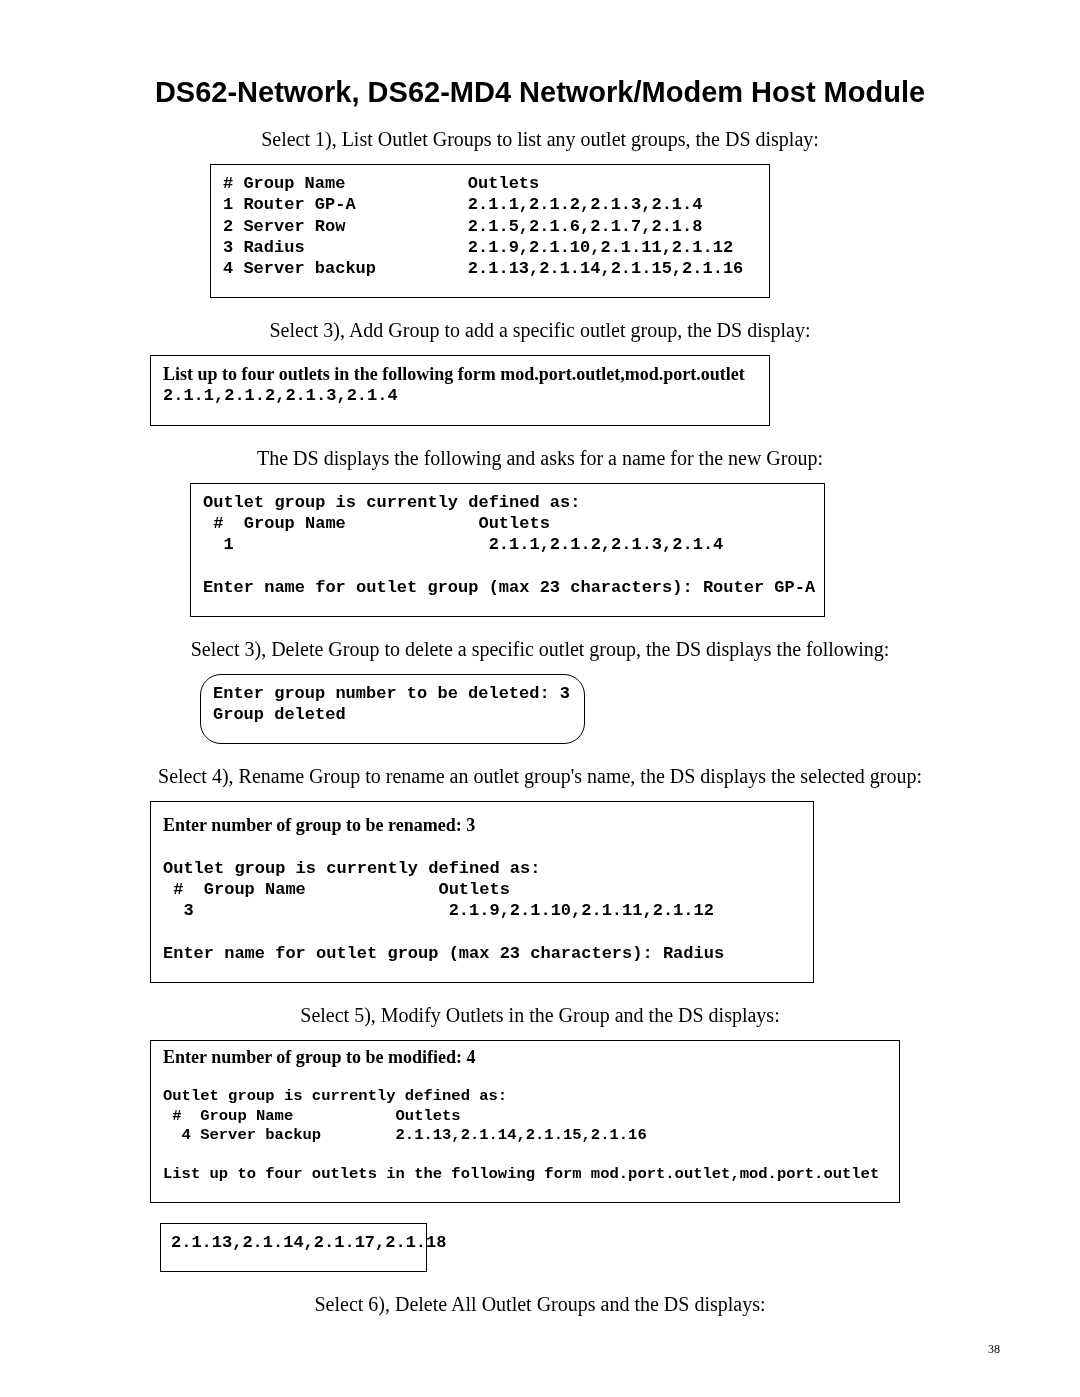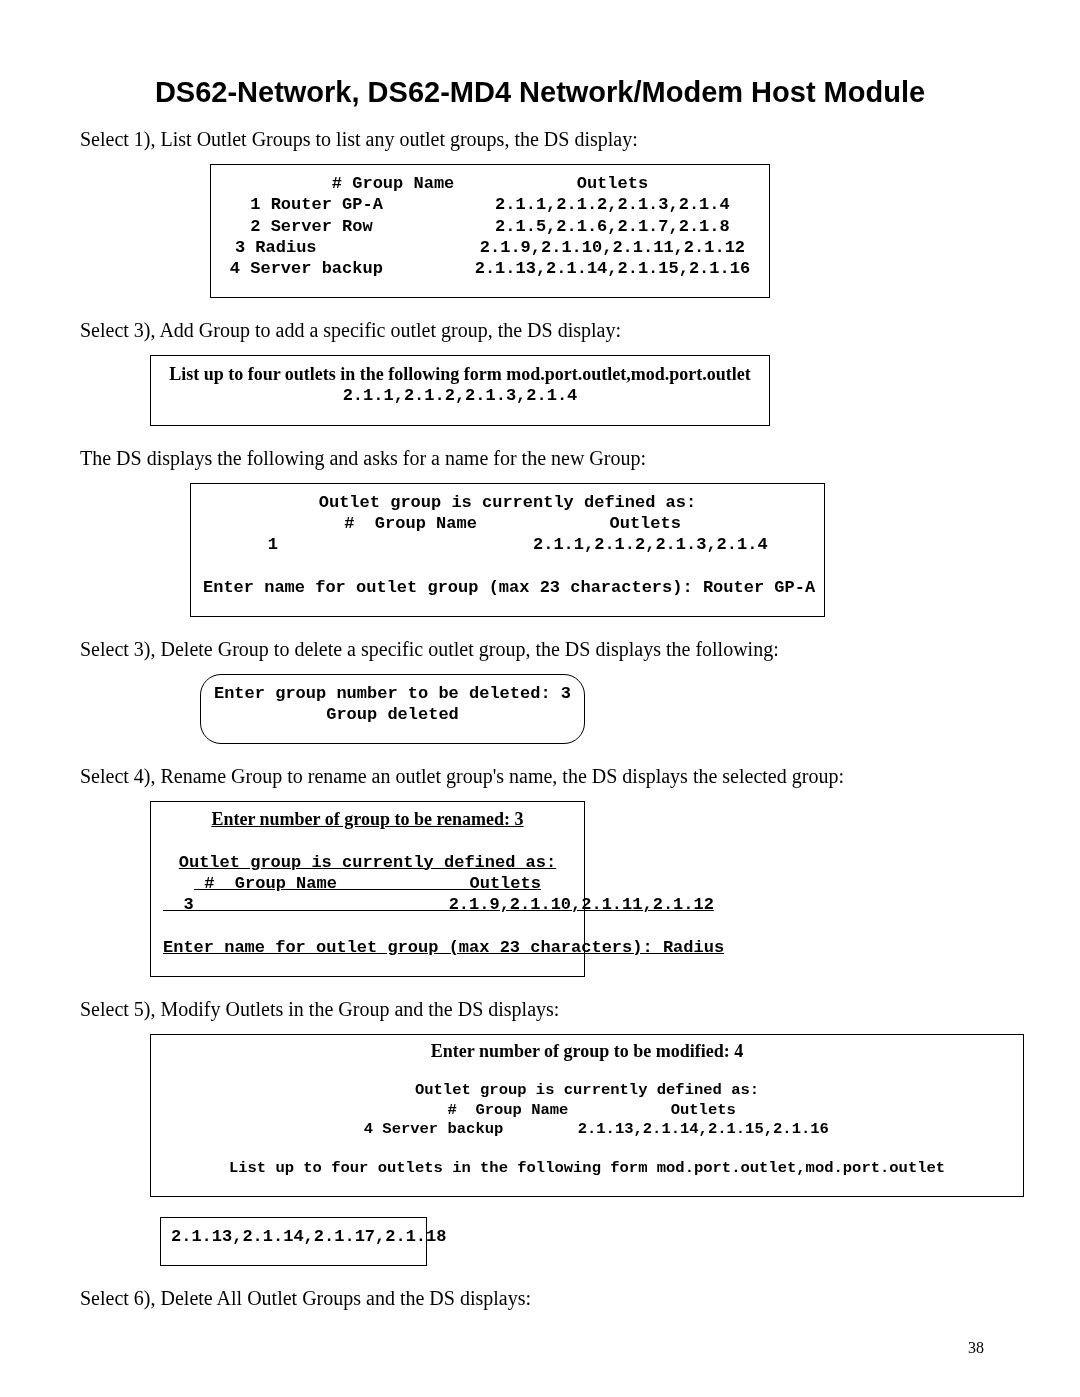--- a/index.html
+++ b/index.html
@@ -20,27 +20,27 @@
     font-family: Arial, Helvetica, sans-serif;
     font-weight: bold;
     font-size: 29px;
     text-align: center;
     margin: 0 0 18px 0;
   }
   .para {
     font-size: 20px;
     margin: 0 0 12px 0;
     line-height: 1.25;
+    text-align: center;
   }
   .box {
     border: 1.5px solid #000;
     box-sizing: border-box;
     padding: 8px 12px 18px 12px;
     margin: 0 auto 20px auto;
-    text-align: center;
   }
   .mono {
     font-family: "Courier New", Courier, monospace;
     font-weight: bold;
     font-size: 17px;
     white-space: pre;
     line-height: 1.25;
   }
   .mono-small {
     font-family: "Courier New", Courier, monospace;
@@ -51,28 +51,28 @@
   }
   .serif-bold {
     font-family: "Times New Roman", Times, serif;
     font-weight: bold;
     font-size: 18px;
   }
   .box1 { width: 560px; margin-left: 130px; }
   .box2 { width: 620px; margin-left: 70px; }
   .box3 { width: 635px; margin-left: 110px; }
   .box4 { width: 385px; margin-left: 120px; border-radius: 21px; }
-  .box5 { width: 435px; margin-left: 70px; padding-top:7px;text-decoration:underline; }
-  .box6 { width: 874px; margin-left: 70px; padding-top:6px; }
+  .box5 { width: 664px; margin-left: 70px; padding-top:13px; }
+  .box6 { width: 750px; margin-left: 70px; padding-top:6px; }
   .box7 { width: 267px; margin-left: 80px; padding: 8px 10px 18px 10px; }
   .page-number {
     position: absolute;
     bottom: 40px;
-    right: 96px;
-    font-size: 16px;
+    right: 80px;
+    font-size: 12px;
   }
 </style>
 </head>
 <body>
 
 <div class="page">
 
   <h1 class="title">DS62-Network, DS62-MD4 Network/Modem Host Module</h1>
 
   <p class="para">Select 1), List Outlet Groups to list any outlet groups, the DS display:</p>

